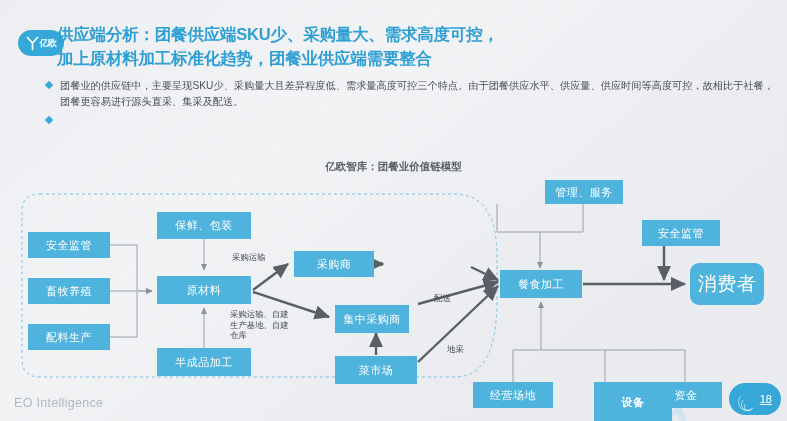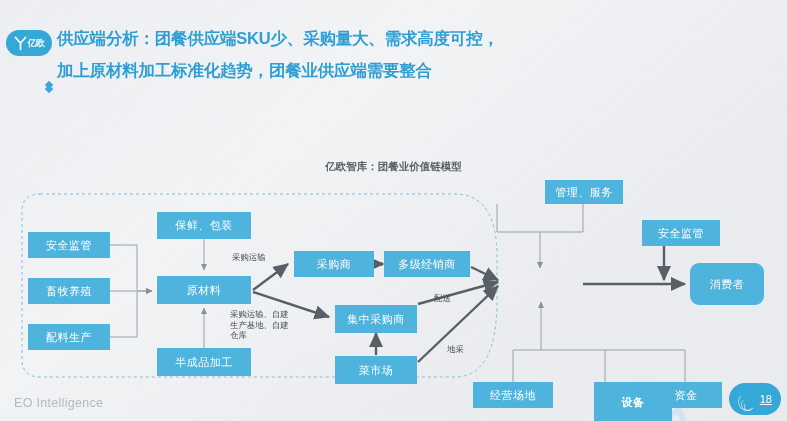--- a/index.html
+++ b/index.html
@@ -25,21 +25,21 @@
 
   
   .header {
     position: absolute;
     left: 0; top: 12px;
     width: 787px;
     height: 50px;
   }
   .logo {
     position: absolute;
-    left: 6px;
+    left: 18px;
     top: 18px;
     width: 46px;
     height: 26px;
     border-radius: 13px;
     background: #35a8d8;
     display: flex;
     align-items: center;
     justify-content: center;
     gap: 1px;
   }
@@ -57,21 +57,21 @@
     opacity: .95;
   }
   .title {
     position: absolute;
     left: 57px;
     top: 10px;
     width: 720px;
     color: #2e9fd4;
     font-size: 16.5px;
     font-weight: bold;
-    line-height: 32px;
+    line-height: 24px;
     letter-spacing: -0.2px;
     white-space: pre-line;
   }
 
   
   .bullets {
     position: absolute;
     left: 44px;
     top: 78px;
     width: 730px;
@@ -129,21 +129,21 @@
     display: flex;
     align-items: center;
     justify-content: center;
     letter-spacing: .5px;
     box-sizing: border-box;
     line-height: 1.1;
     text-align: center;
   }
   .node.rounded {
     border-radius: 9px;
-    font-size: 11px;
+    font-size: 19px;
   }
 
   .edge-label {
     position: absolute;
     color: #454a50;
     font-size: 8.4px;
     line-height: 10.5px;
     white-space: pre-line;
     letter-spacing: 0;
   }
@@ -225,20 +225,21 @@
       </span>
       <span class="logo-text">亿欧</span>
     </div>
     <div class="title">供应端分析：团餐供应端SKU少、采购量大、需求高度可控，
 加上原材料加工标准化趋势，团餐业供应端需要整合</div>
   </div>
 
   <div class="bullets">
     <div class="bullet">
       <span class="dia"></span>
+      <span>团餐业的供应链中，主要呈现SKU少、采购量大且差异程度低、需求量高度可控三个特点。由于团餐供应水平、供应量、供应时间等高度可控，故相比于社餐，团餐更容易进行源头直采、集采及配送。</span>
     </div>
     <div class="bullet">
       <span class="dia"></span>
     </div>
   </div>
 
   <div class="chart-caption">亿欧智库：团餐业价值链模型</div>
 
   <div class="diagram">
 
@@ -293,27 +294,27 @@
 
     <div class="node" style="left:28px;  top:60px;  width:82px; height:26px;">安全监管</div>
     <div class="node" style="left:28px;  top:106px; width:82px; height:26px;">畜牧养殖</div>
     <div class="node" style="left:28px;  top:152px; width:82px; height:26px;">配料生产</div>
 
     <div class="node" style="left:157px; top:40px;  width:94px; height:27px;">保鲜、包装</div>
     <div class="node" style="left:157px; top:104px; width:94px; height:28px;">原材料</div>
     <div class="node" style="left:157px; top:176px; width:94px; height:28px;">半成品加工</div>
 
     <div class="node" style="left:294px; top:79px;  width:80px; height:26px;">采购商</div>
-    <div class="node" style="left:384px; top:79px;  width:86px; height:26px;">多级经销商</div>
-    <div class="node" style="left:335px; top:133px; width:82px; height:28px;">集中采购商</div>
+    <div class="node" style="left:335px; top:133px; width:74px; height:28px;">集中采购商</div>
     <div class="node" style="left:335px; top:184px; width:82px; height:28px;">菜市场</div>
 
     <div class="node" style="left:545px; top:8px;  width:78px; height:24px;">管理、服务</div>
     <div class="node" style="left:625px; top:48px; width:78px; height:26px;margin-left:17px;">安全监管</div>
 
+    <div class="node" style="left:500px; top:98px;  width:82px; height:28px;">餐食加工</div>
     <div class="node rounded" style="left:690px; top:91px;  width:74px; height:42px;">消费者</div>
 
     <div class="node" style="left:473px; top:210px; width:80px; height:26px;">经营场地</div>
     <div class="node" style="left:594px; top:210px; width:78px; height:40px;font-weight:bold;">设备</div>
     <div class="node" style="left:650px; top:210px; width:72px; height:26px;">资金</div>
 
     <div class="edge-label" style="left:232px; top:80px;">采购运输</div>
     <div class="edge-label" style="left:230px; top:137px;">采购运输、自建
 生产基地、自建
 仓库</div>

